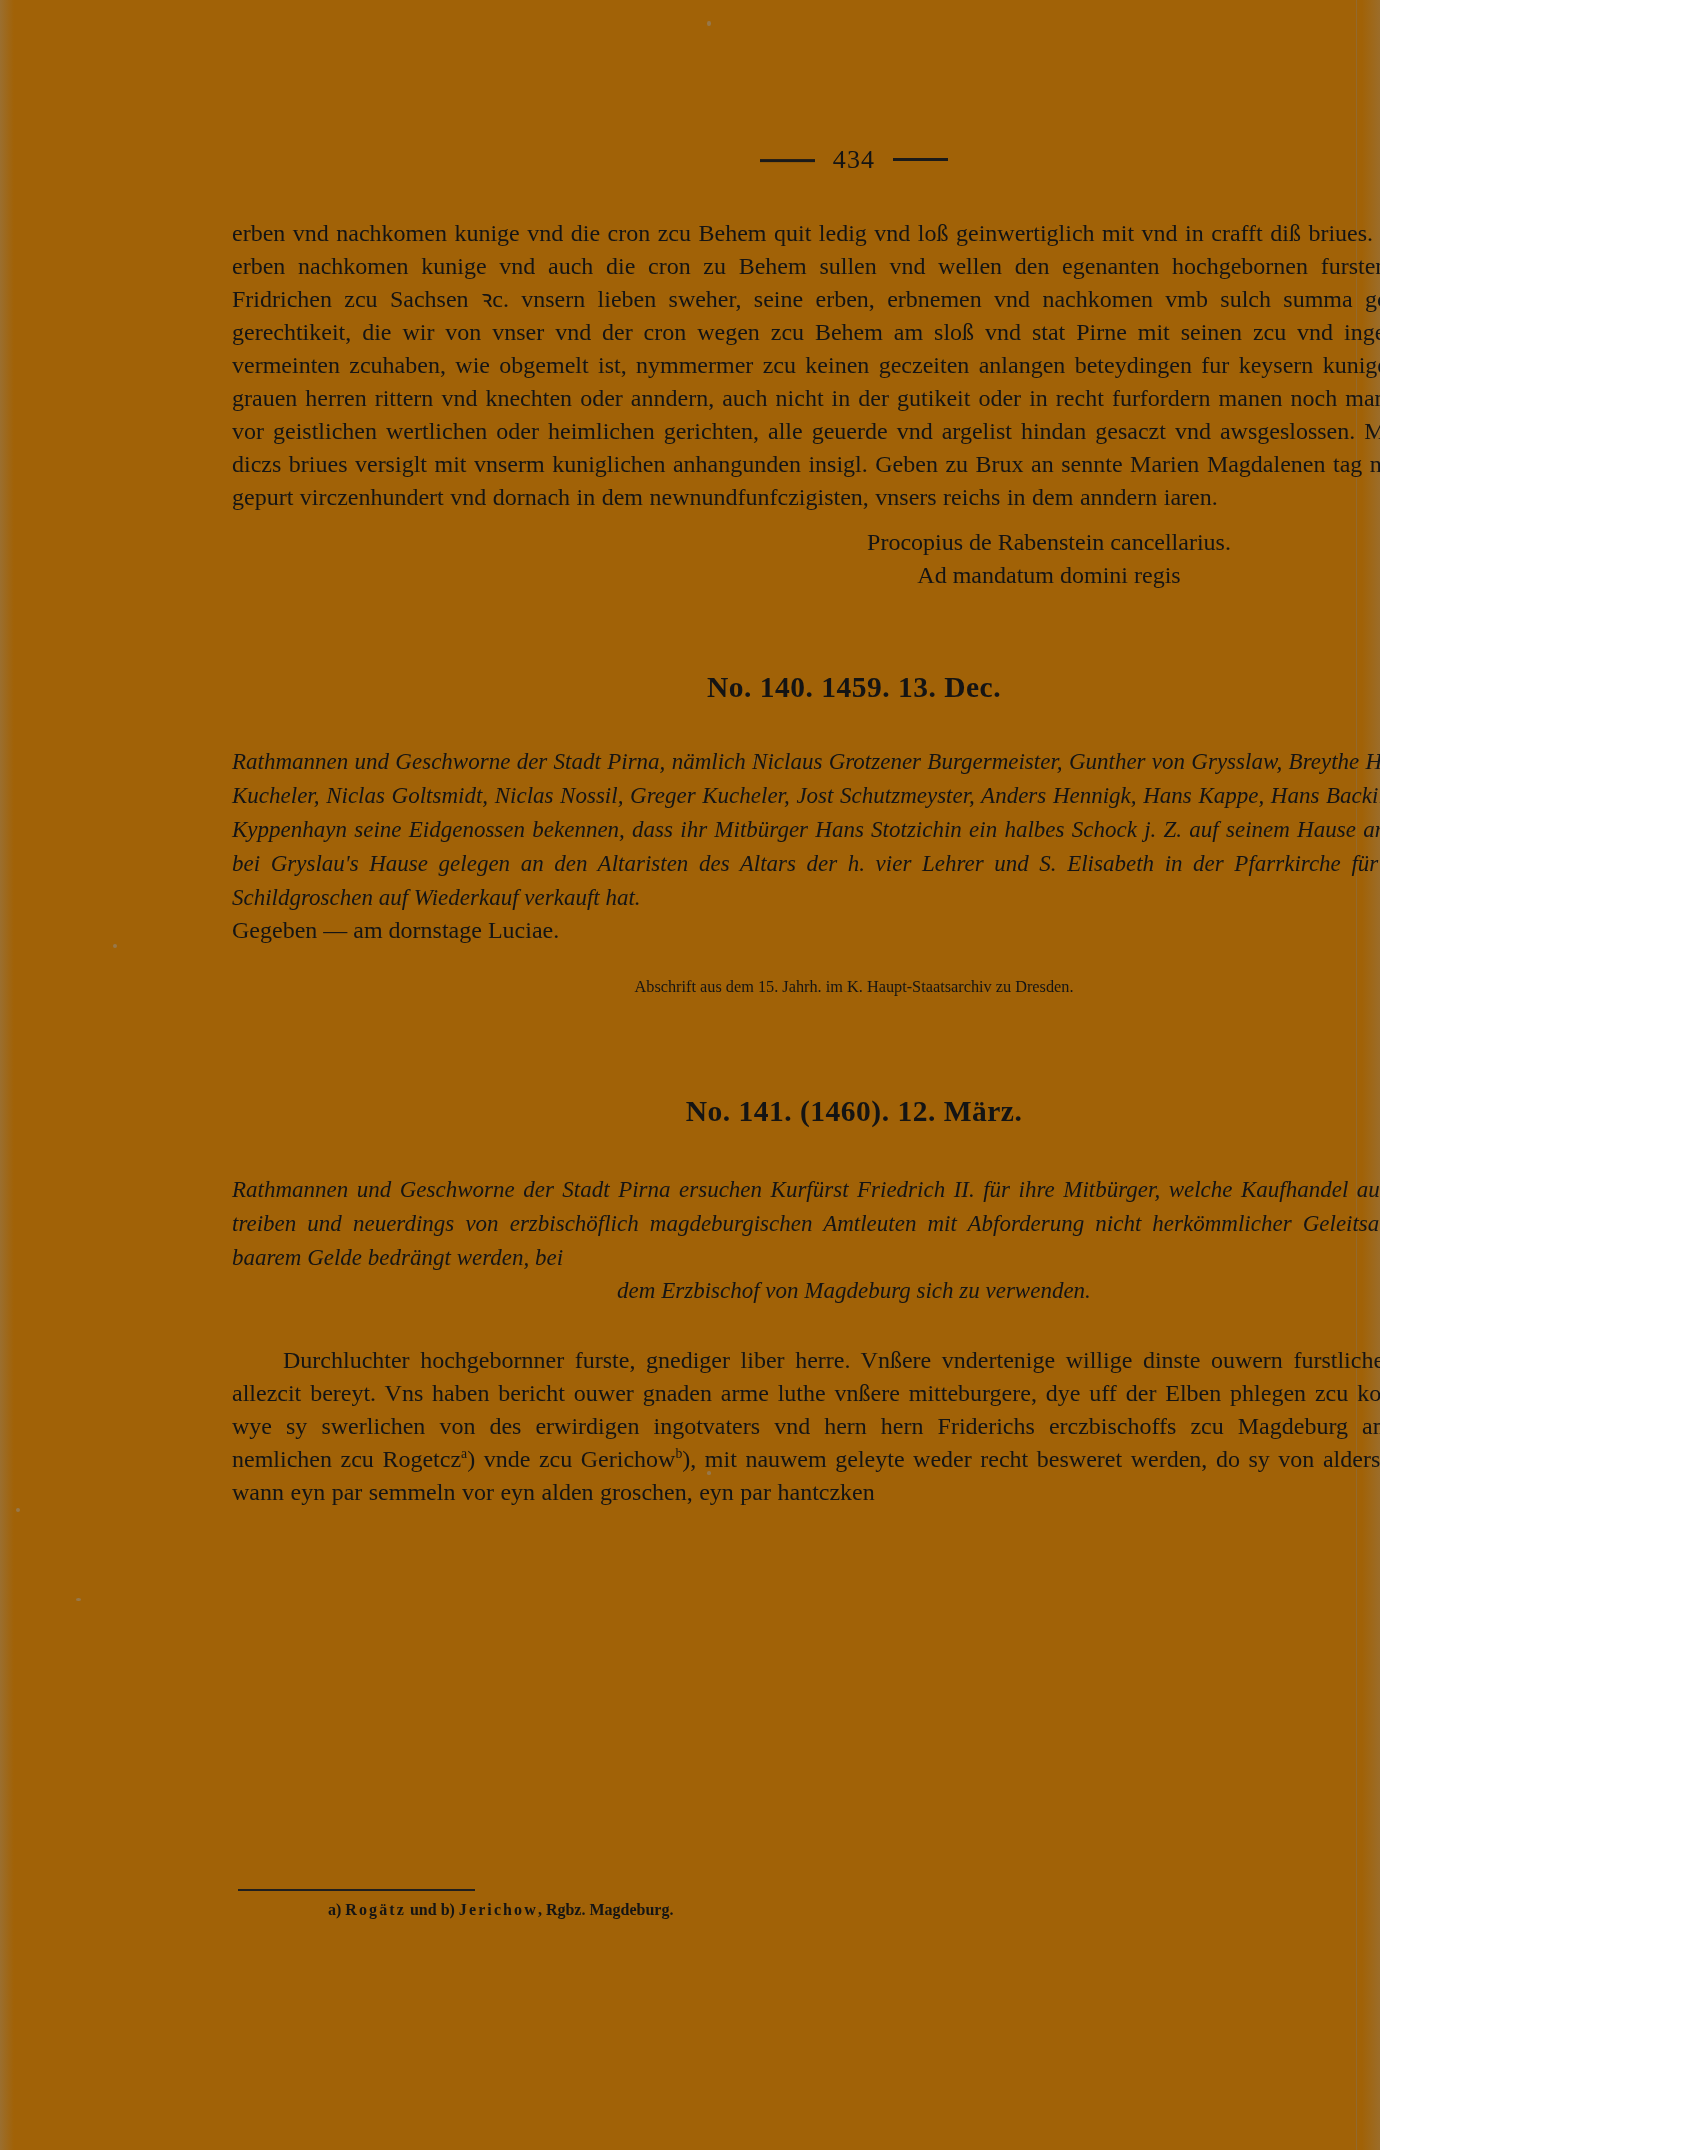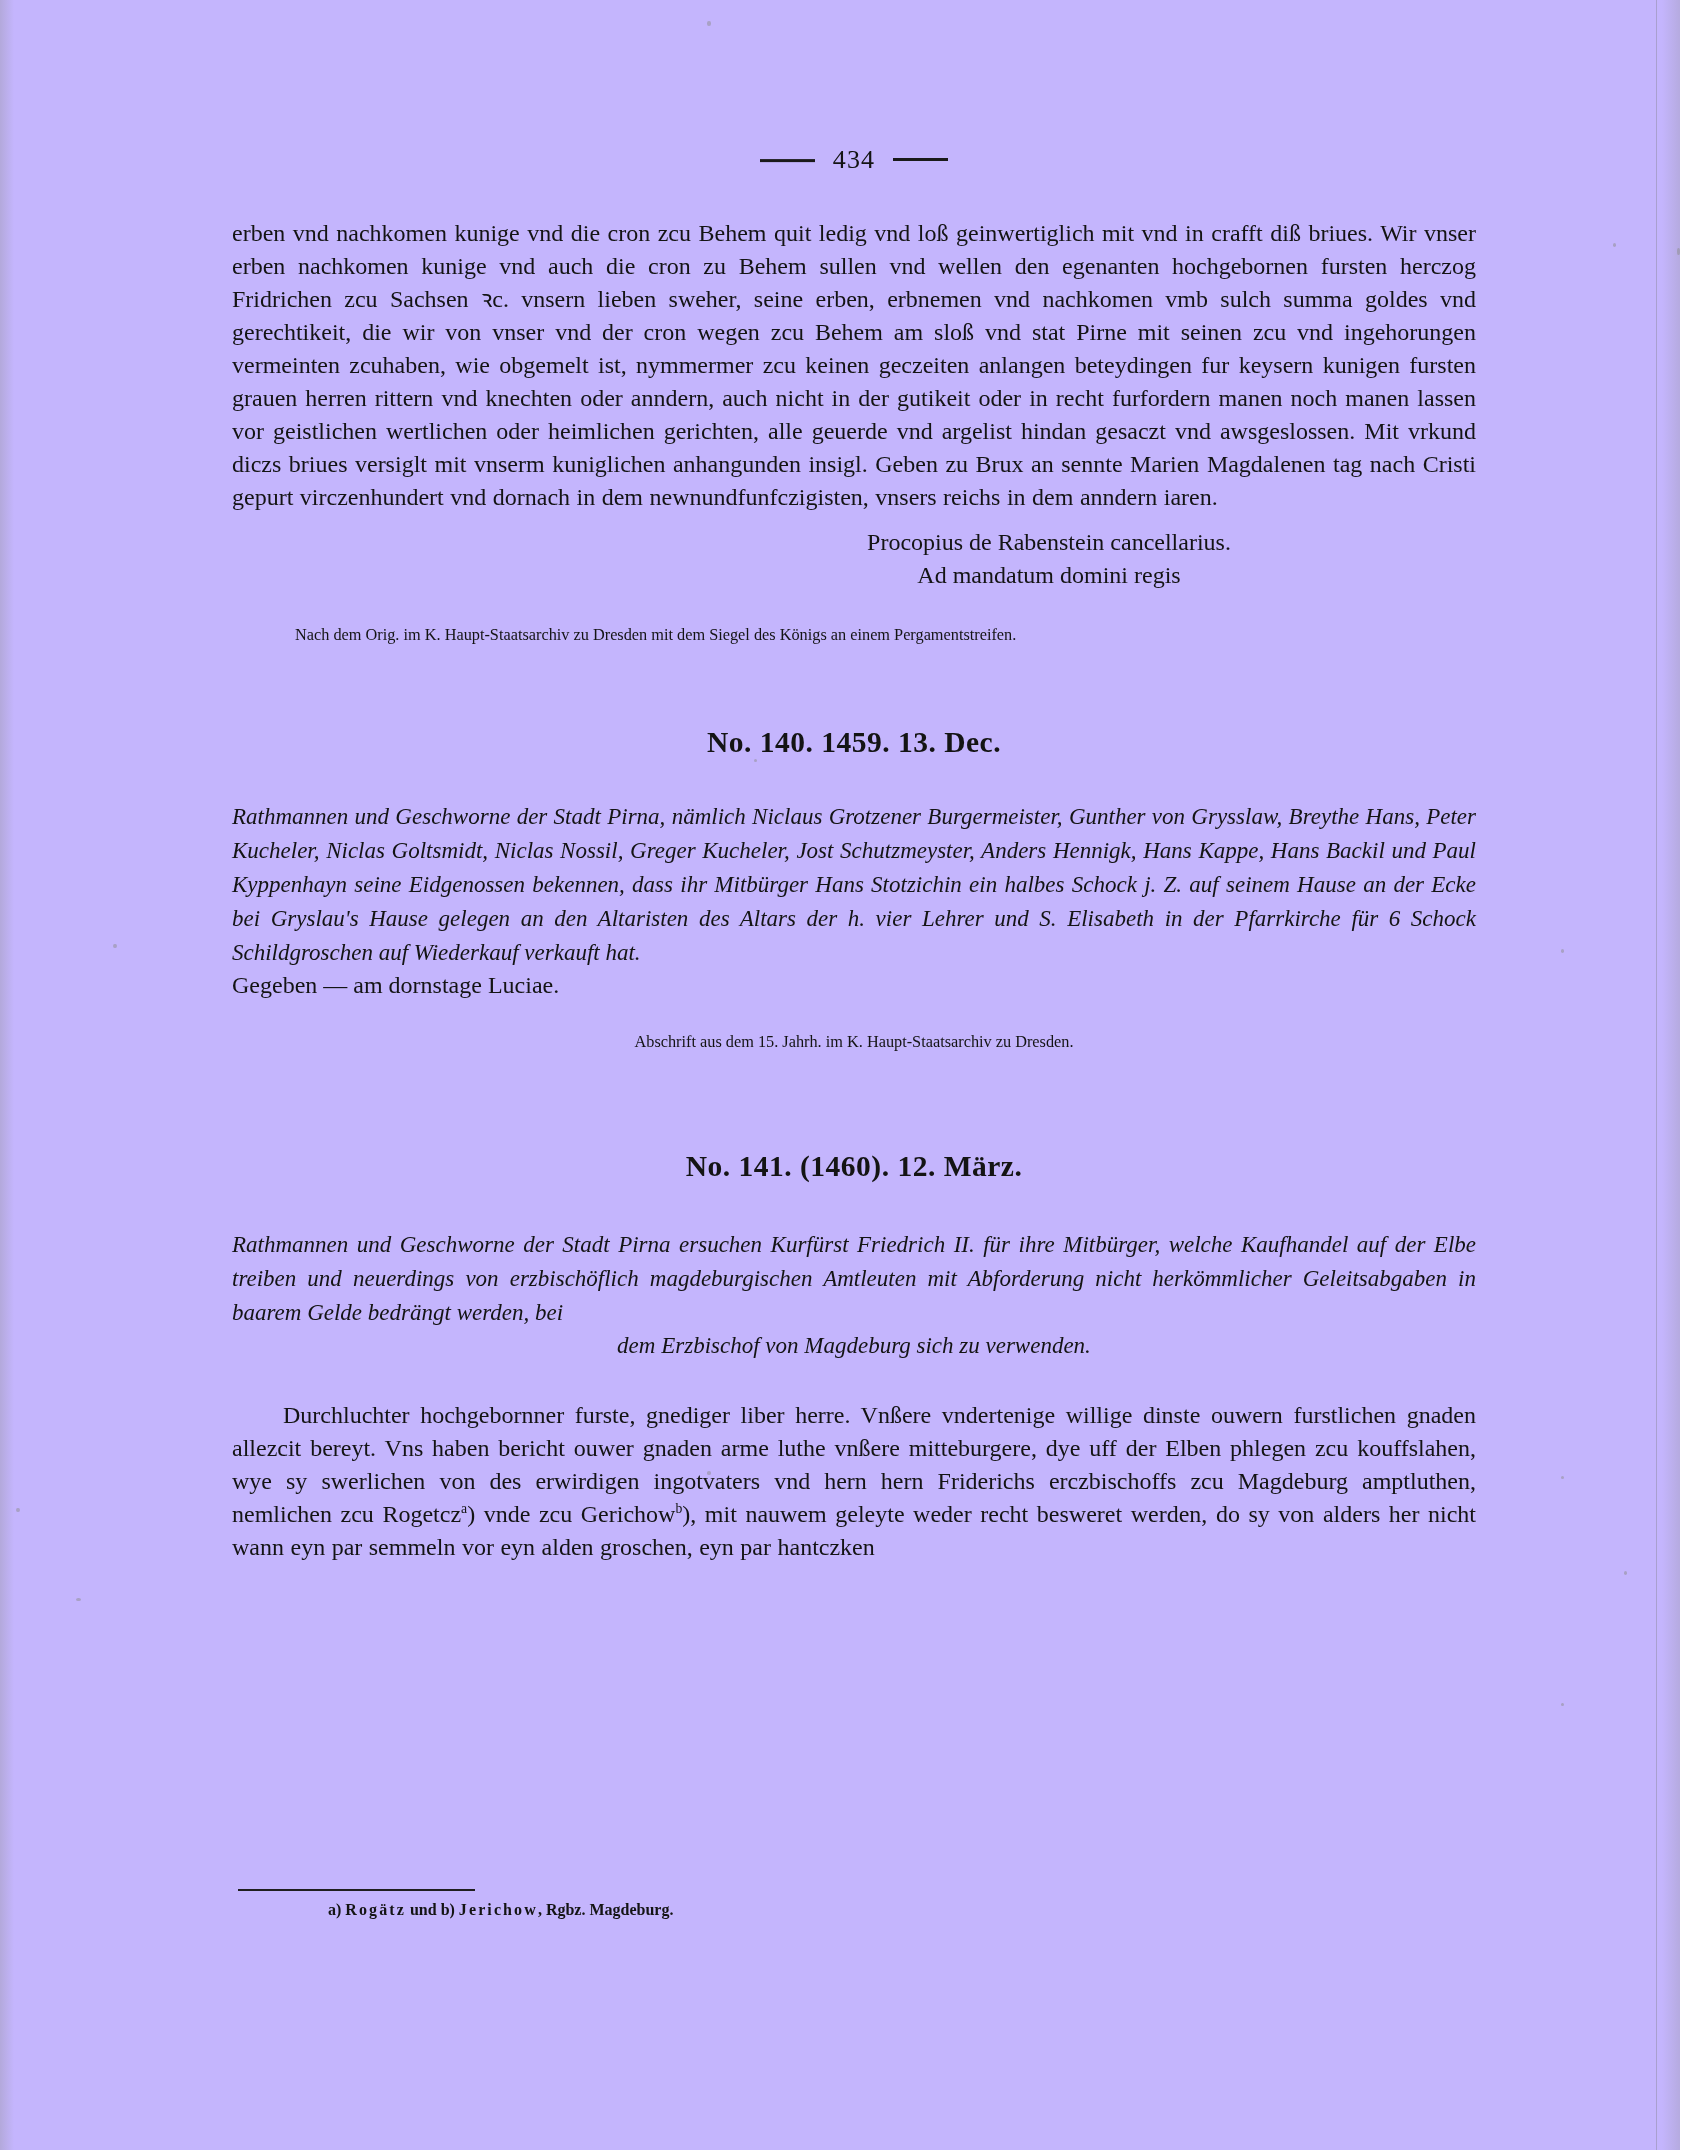--- a/index.html
+++ b/index.html
@@ -7,23 +7,23 @@
     margin: 0;
     padding: 0;
     background: #ffffff;
   }
   body {
     font-family: "Liberation Serif", "DejaVu Serif", serif;
     color: #141414;
   }
   .page {
     position: relative;
-    width: 1680px;
+    width: 1380px;
     height: 2151px;
-    background: #c4b5fd;
+    background: #a16207;
     overflow: hidden;
   }
   
   .scan-noise {
     position: absolute;
     inset: 0;
     pointer-events: none;
     opacity: .5;
   }
   .speck {
@@ -212,21 +212,20 @@
       <span class="rule right"></span>
     </div>
 
     <p class="body-par first">erben vnd nachkomen kunige vnd die cron zcu Behem quit ledig vnd loß geinwertiglich mit vnd in crafft diß briues. Wir vnser erben nachkomen kunige vnd auch die cron zu Behem sullen vnd wellen den egenanten hochgebornen fursten herczog Fridrichen zcu Sachsen ꝛc. vnsern lieben sweher, seine erben, erbnemen vnd nachkomen vmb sulch summa goldes vnd gerechtikeit, die wir von vnser vnd der cron wegen zcu Behem am sloß vnd stat Pirne mit seinen zcu vnd ingehorungen vermeinten zcuhaben, wie obgemelt ist, nymmermer zcu keinen geczeiten anlangen beteydingen fur keysern kunigen fursten grauen herren rittern vnd knechten oder anndern, auch nicht in der gutikeit oder in recht furfordern manen noch manen lassen vor geistlichen wertlichen oder heimlichen gerichten, alle geuerde vnd argelist hindan gesaczt vnd awsgeslossen. Mit vrkund diczs briues versiglt mit vnserm kuniglichen anhangunden insigl. Geben zu Brux an sennte Marien Magdalenen tag nach Cristi gepurt virczenhundert vnd dornach in dem newnundfunfczigisten, vnsers reichs in dem anndern iaren.</p>
 
     <div class="signature-block">
       <span class="signature-line">Procopius de Rabenstein cancellarius.</span>
       <span class="signature-line">Ad mandatum domini regis</span>
     </div>
 
-    <p class="source-note sn-orig">Nach dem Orig. im K. Haupt-Staatsarchiv zu Dresden mit dem Siegel des Königs an einem Pergamentstreifen.</p>
 
     <h2 class="doc-heading h-140">No. 140.  1459.  13. Dec.</h2>
 
     <p class="regest r140">Rathmannen und Geschworne der Stadt Pirna, nämlich Niclaus Grotzener Burgermeister, Gunther von Grysslaw, Breythe Hans, Peter Kucheler, Niclas Goltsmidt, Niclas Nossil, Greger Kucheler, Jost Schutzmeyster, Anders Hennigk, Hans Kappe, Hans Backil und Paul Kyppenhayn seine Eidgenossen bekennen, dass ihr Mitbürger Hans Stotzichin ein halbes Schock j. Z. auf seinem Hause an der Ecke bei Gryslau's Hause gelegen an den Altaristen des Altars der h. vier Lehrer und S. Elisabeth in der Pfarrkirche für 6 Schock Schildgroschen auf Wiederkauf verkauft hat.</p>
 
     <p class="regest-tail">Gegeben — am dornstage Luciae.</p>
 
     <p class="source-note sn-center">Abschrift aus dem 15. Jahrh. im K. Haupt-Staatsarchiv zu Dresden.</p>
 
     <h2 class="doc-heading h-141">No. 141.  (1460).  12. März.</h2>

